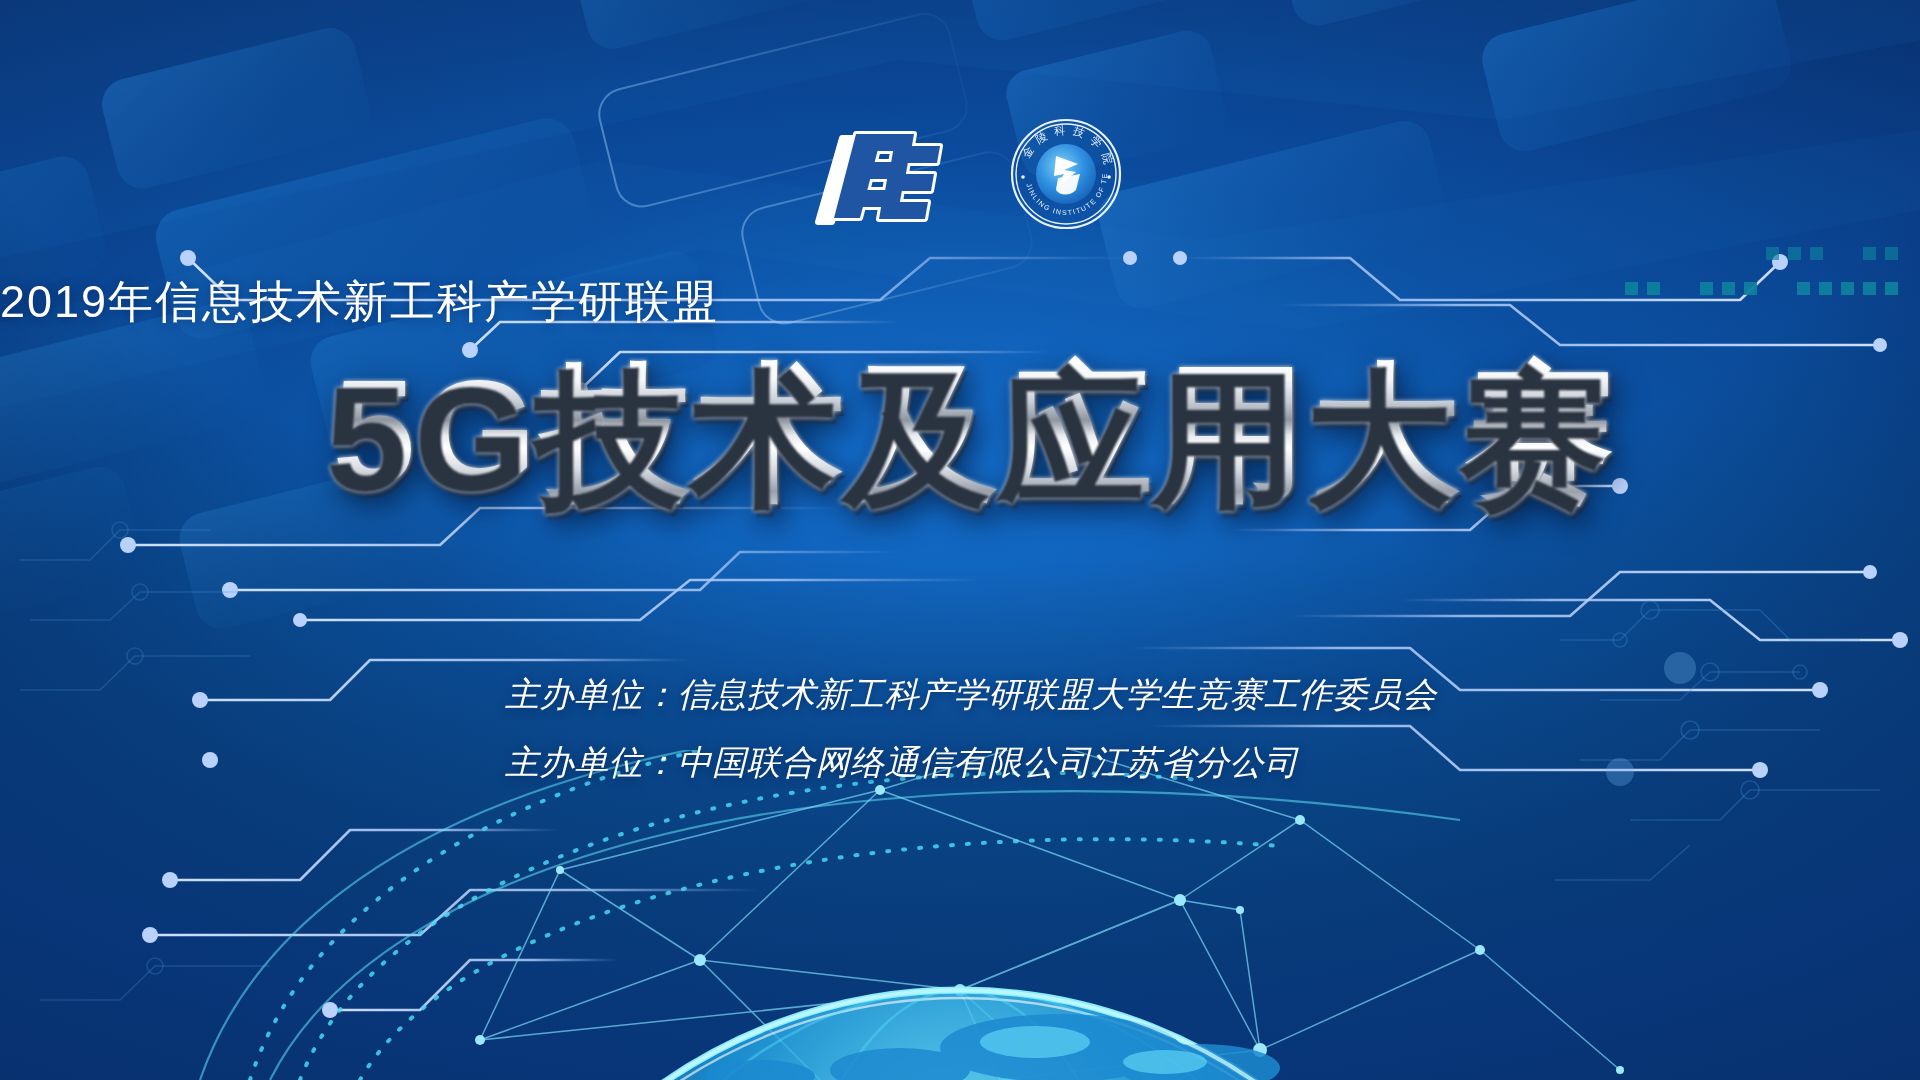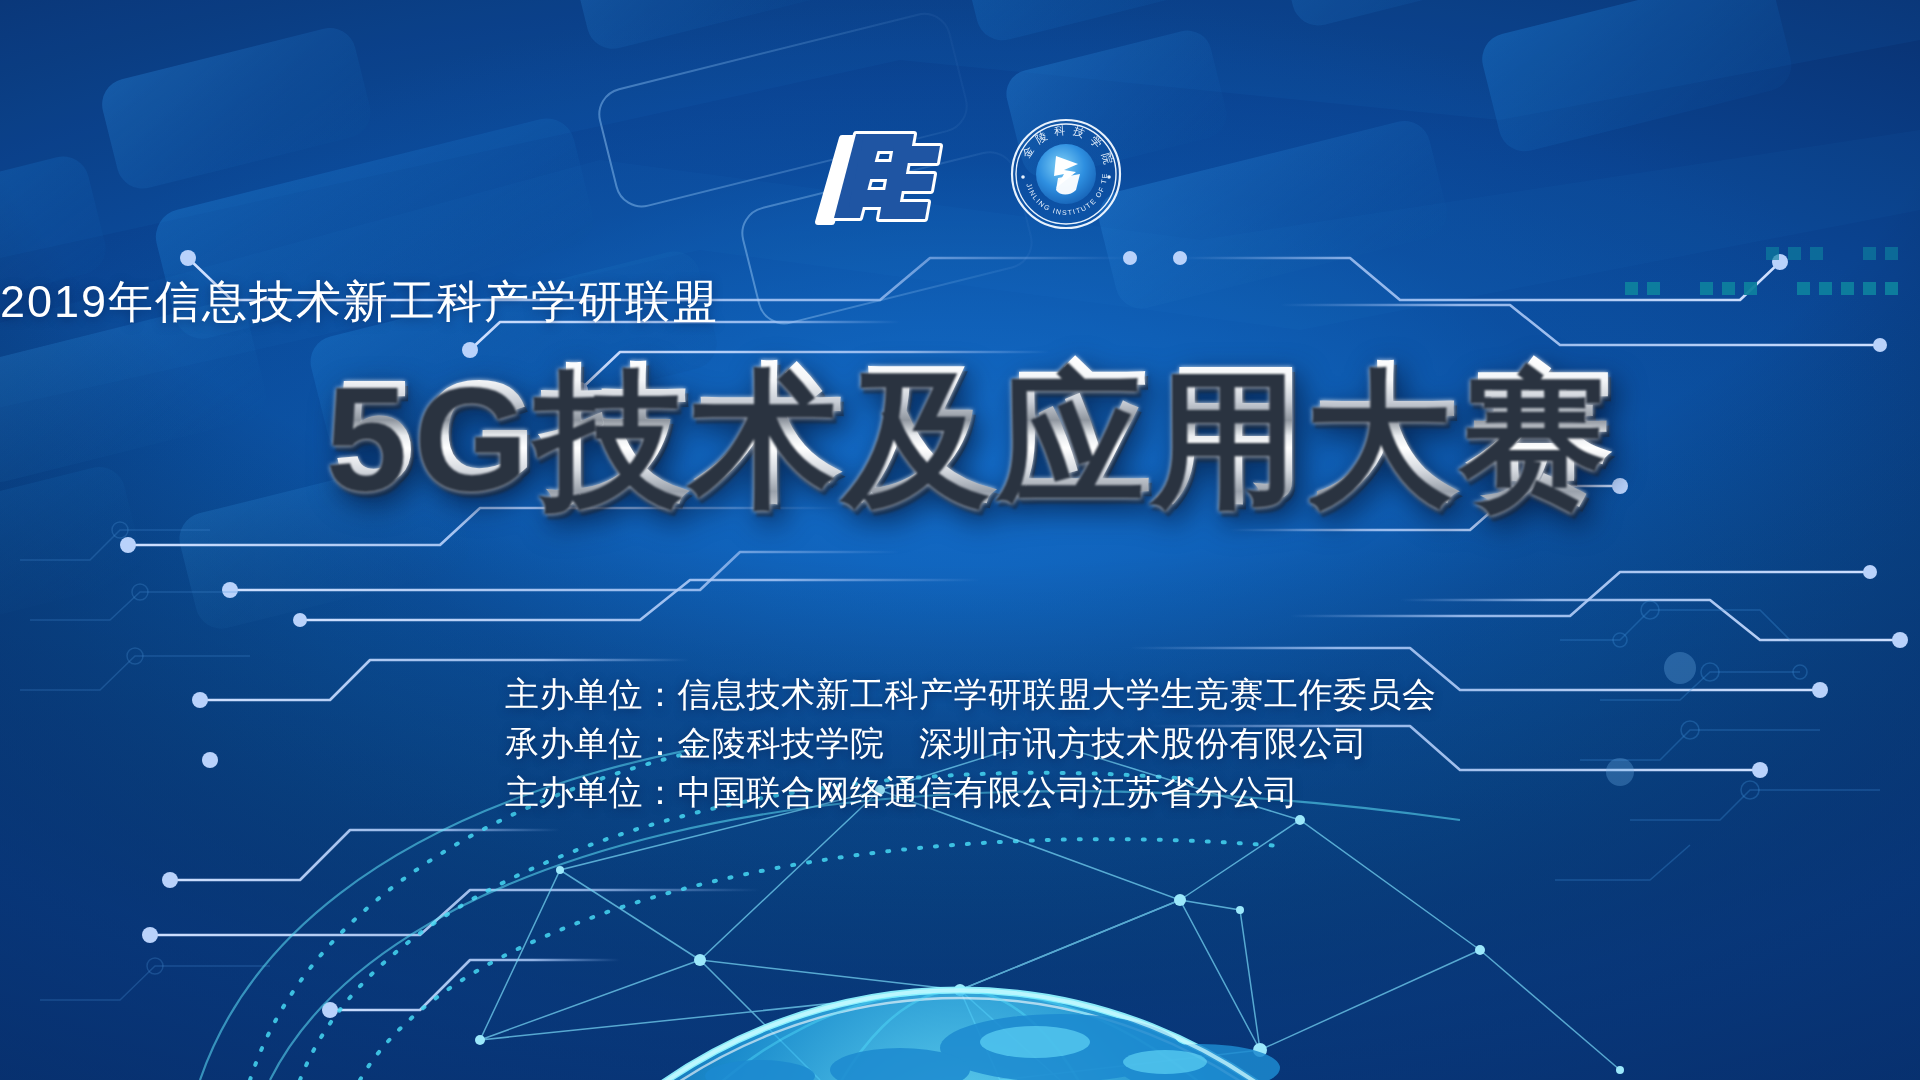--- a/index.html
+++ b/index.html
@@ -62,21 +62,22 @@
     color:#2a3340; -webkit-text-fill-color:#2a3340;
     background:none; z-index:-1;
     transform:translate(5px,7px);
     filter:blur(1px);
   }
 
   
   #orgs {
     position:absolute; top:672px; left:0; width:100%;
     z-index:6; display:flex; flex-direction:column; align-items:center;
-    gap:3px;
+    gap:22px;
+    font-style:italic;
   }
   .orgline {
     color:#ffffff; font-size:34px; letter-spacing:.5px; white-space:pre;
     text-shadow:0 2px 8px rgba(0,25,70,.6);
     width:910px; text-align:left;
   }
 
   
   #globewrap { position:absolute; left:0; bottom:0; width:100%; height:330px; overflow:hidden; pointer-events:none; z-index:3; }
 </style>
@@ -310,21 +311,20 @@
 
   <div id="subtitle">2019年信息技术新工科产学研联盟</div>
 
   <div id="maintitle">
     <span class="shadowlayer">5G技术及应用大赛</span>
     <span>5G技术及应用大赛</span>
   </div>
 
   <div id="orgs">
     <div class="orgline">主办单位：信息技术新工科产学研联盟大学生竞赛工作委员会</div>
-    <div class="orgline">承办单位：金陵科技学院　深圳市讯方技术股份有限公司</div>
     <div class="orgline">主办单位：中国联合网络通信有限公司江苏省分公司</div>
   </div>
 
   <div id="globewrap">
     <svg width="1920" height="330" viewBox="0 0 1920 330">
       <defs>
         <radialGradient id="globeG" cx="50%" cy="18%" r="62%">
           <stop offset="0%" stop-color="#7ff0ff" stop-opacity=".95"></stop>
           <stop offset="40%" stop-color="#21a8e8" stop-opacity=".75"></stop>
           <stop offset="100%" stop-color="#0b57a8" stop-opacity=".10"></stop>

